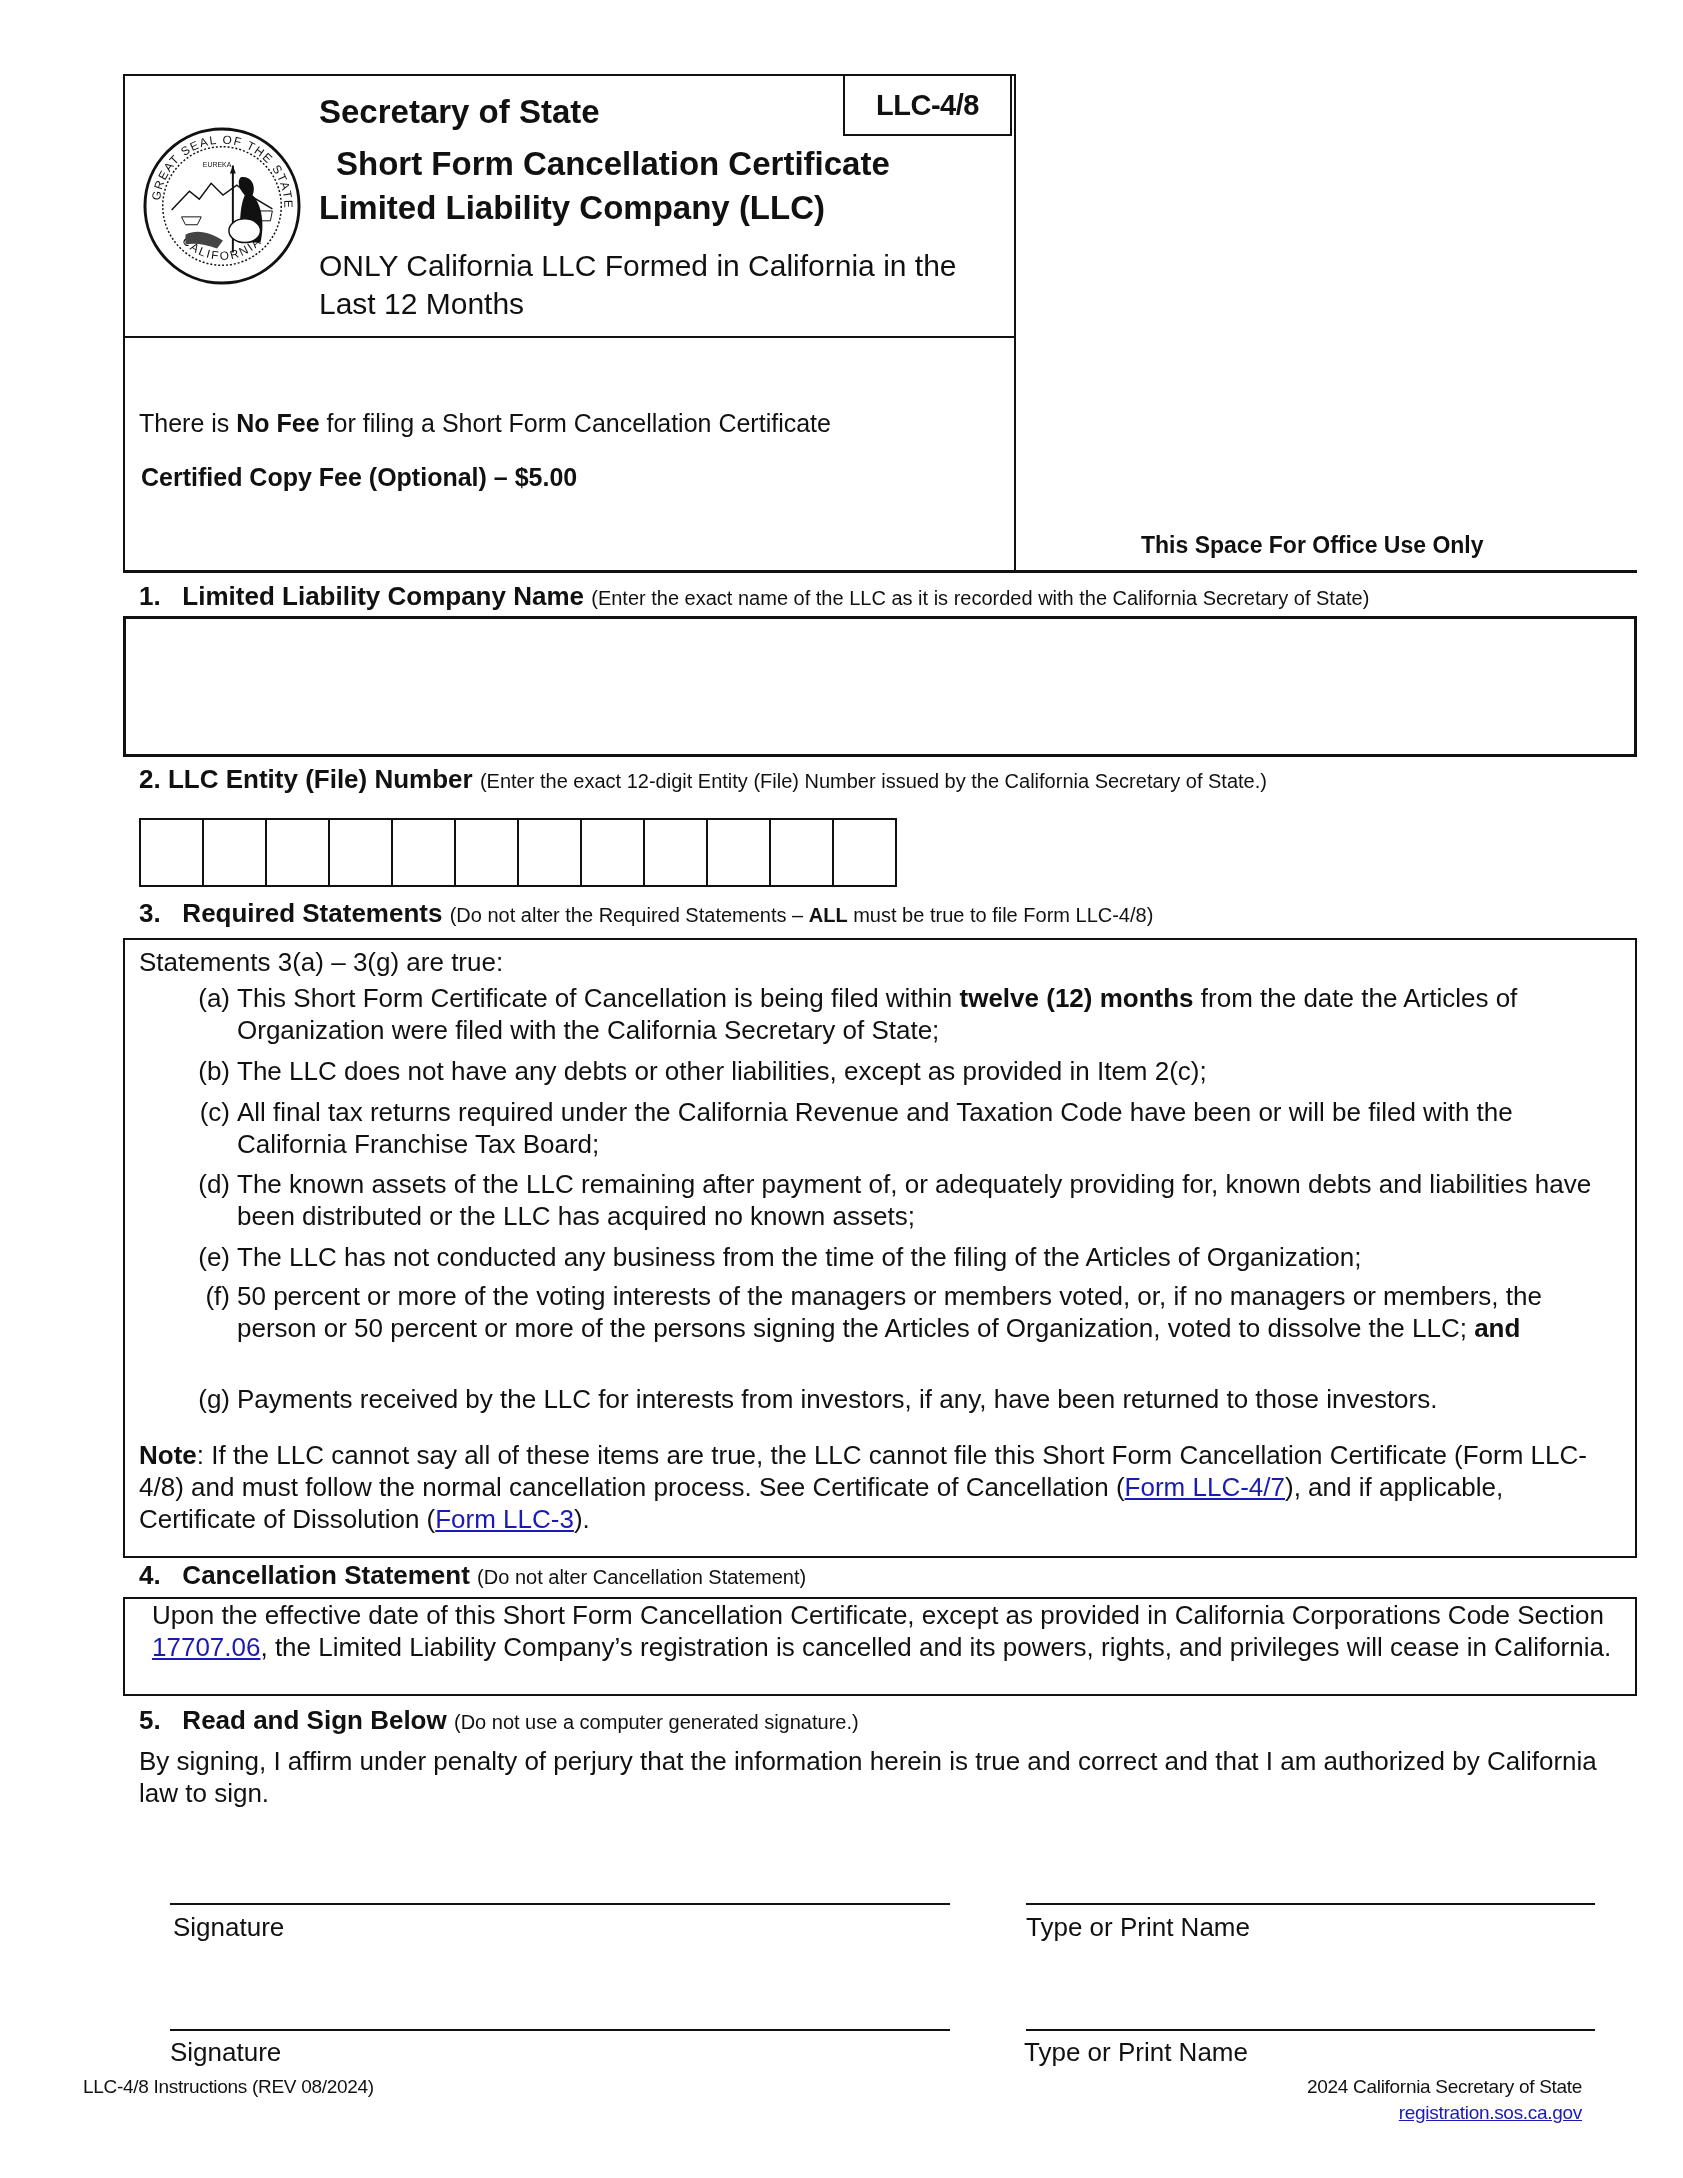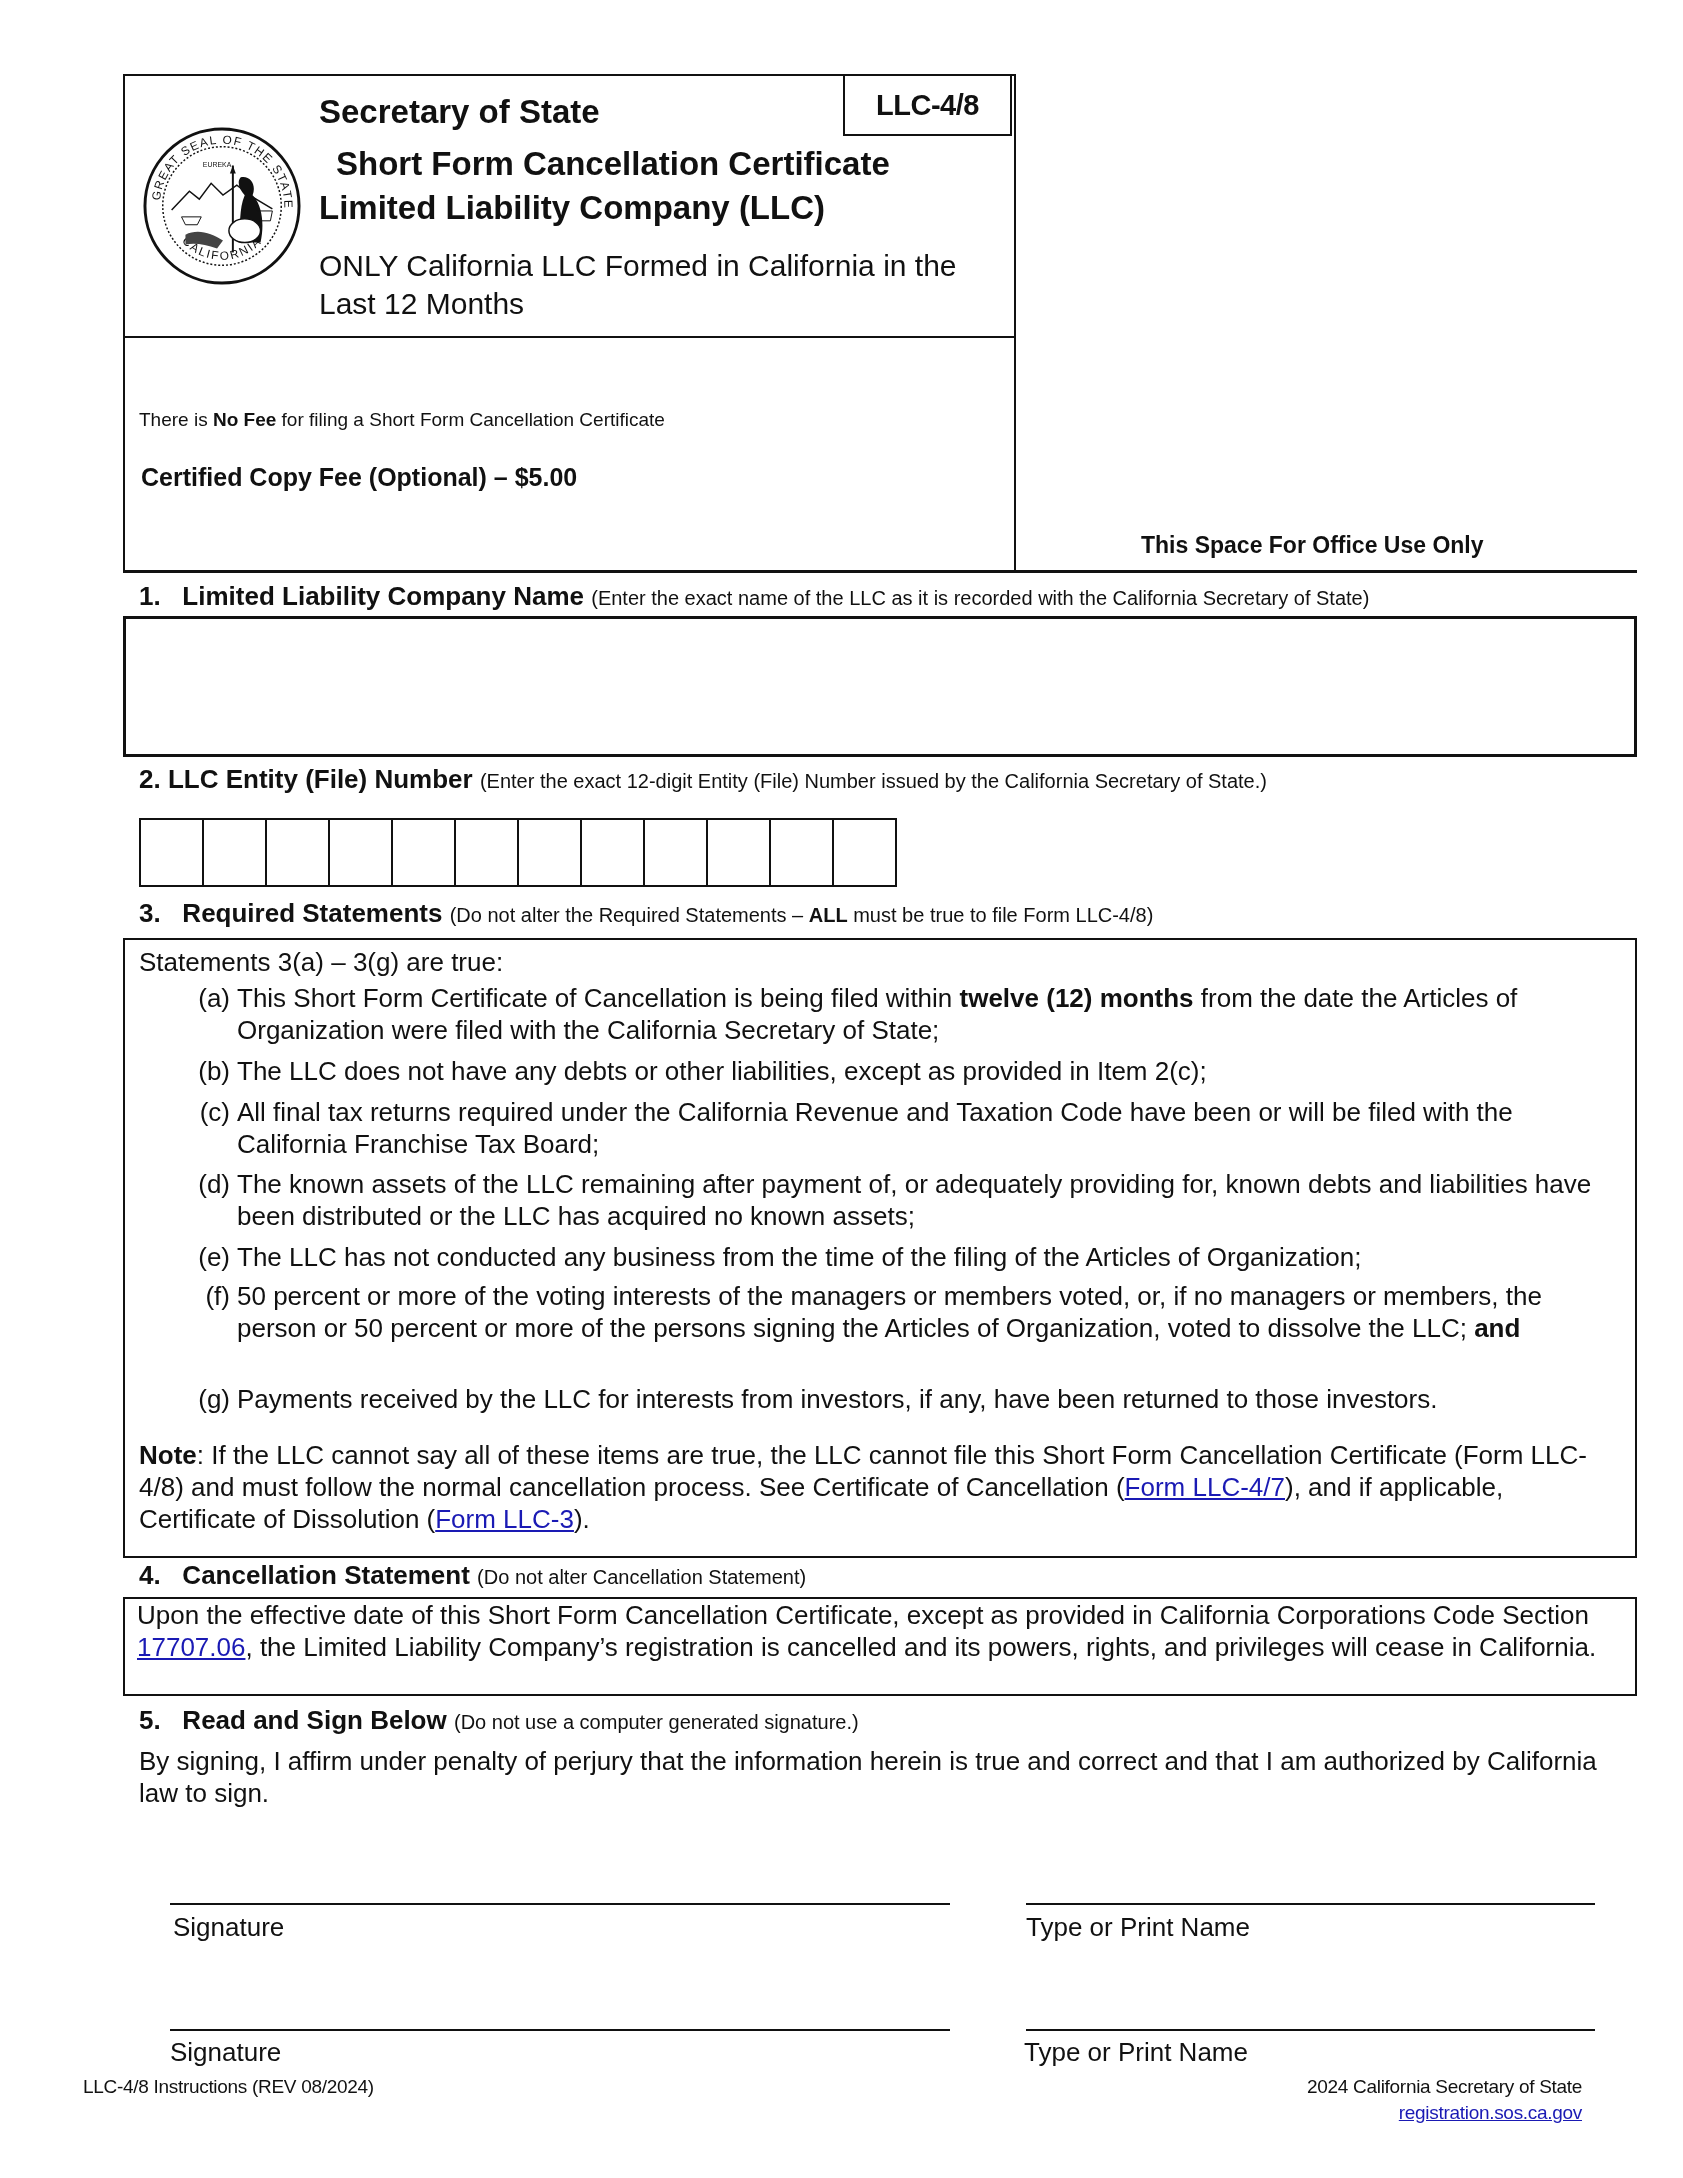--- a/index.html
+++ b/index.html
@@ -11,21 +11,21 @@
 
   
   #header-box { left: 123px; top: 74px; width: 893px; height: 498px; border: 2px solid #111; border-bottom: none; }
   #header-divider { left: 123px; top: 336px; width: 893px; height: 0; border-top: 2px solid #111; }
   #form-id-box { left: 843px; top: 74px; width: 169px; height: 62px; border: 2px solid #111; display: flex; align-items: center; justify-content: center; font-weight: bold; font-size: 29px; letter-spacing: -0.5px; }
   #seal { left: 142px; top: 126px; width: 160px; height: 160px; }
   #agency { left: 319px; top: 93px; font-size: 33px; font-weight: bold; }
   #title1 { left: 319px; top: 145px; font-size: 33px; font-weight: bold; margin-left: 17px; }
   #title2 { left: 319px; top: 189px; font-size: 33px; font-weight: bold; text-align: right; }
   #subtitle { left: 319px; top: 247px; font-size: 30px; line-height: 38px; width: 673px; }
-  #fee-text { left: 139px; top: 409px; font-size: 19px; }
+  #fee-text { left: 139px; top: 409px; font-size: 25px; }
   #cert-fee { left: 141px; top: 463px; font-size: 25px; font-weight: bold; }
   #office-use { left: 1141px; top: 532px; font-size: 23px; font-weight: bold; }
   #office-line { left: 123px; top: 570px; width: 1514px; border-top: 3px solid #111; }
 
   .sec-head { font-size: 26px; white-space: nowrap; }
   .sec-head .num { font-weight: bold; }
   .sec-head .ttl { font-weight: bold; }
   .sec-head .hint { font-size: 20px; text-align: center; }
 
   #s1-head { left: 139px; top: 581px; }
@@ -37,21 +37,21 @@
 
   #s3-head { left: 139px; top: 898px; }
   #s3-box { left: 123px; top: 938px; width: 1514px; height: 620px; border: 2px solid #111; }
   .stmt { position: absolute; font-size: 26px; line-height: 32px; }
   .stmt .lbl { position: absolute; left: 0; width: 46px; text-align: right; }
   .stmt .txt { position: absolute; left: 53px; width: 1366px; }
   #stmt-intro { left: 139px; top: 947px; font-size: 26px; }
   #note { left: 139px; top: 1439px; width: 1465px; font-size: 26px; line-height: 32px; }
 
   #s4-head { left: 139px; top: 1560px; }
-  #s4-box { left: 123px; top: 1597px; width: 1514px; height: 99px; border: 2px solid #111; padding: 0 0 0 12px; font-size: 26px; line-height: 32px; }
+  #s4-box { left: 123px; top: 1597px; width: 1514px; height: 99px; border: 2px solid #111; padding: 0 0 0 27px; font-size: 26px; line-height: 32px; }
 
   #s5-head { left: 139px; top: 1705px; }
   #affirm { left: 139px; top: 1745px; width: 1465px; font-size: 26px; line-height: 32px; }
 
   .sig-line { position: absolute; border-top: 2px solid #111; }
   .sig-label { position: absolute; font-size: 26px; }
 
   #footer-left { left: 83px; top: 2076px; font-size: 19px; letter-spacing: -0.3px; }
   #footer-right { left: 1228px; top: 2076px; font-size: 19px; text-align: right; width: 354px; letter-spacing: -0.3px; }
   #footer-link { left: 1228px; top: 2102px; font-size: 19px; text-align: right; width: 354px; letter-spacing: -0.3px; }

